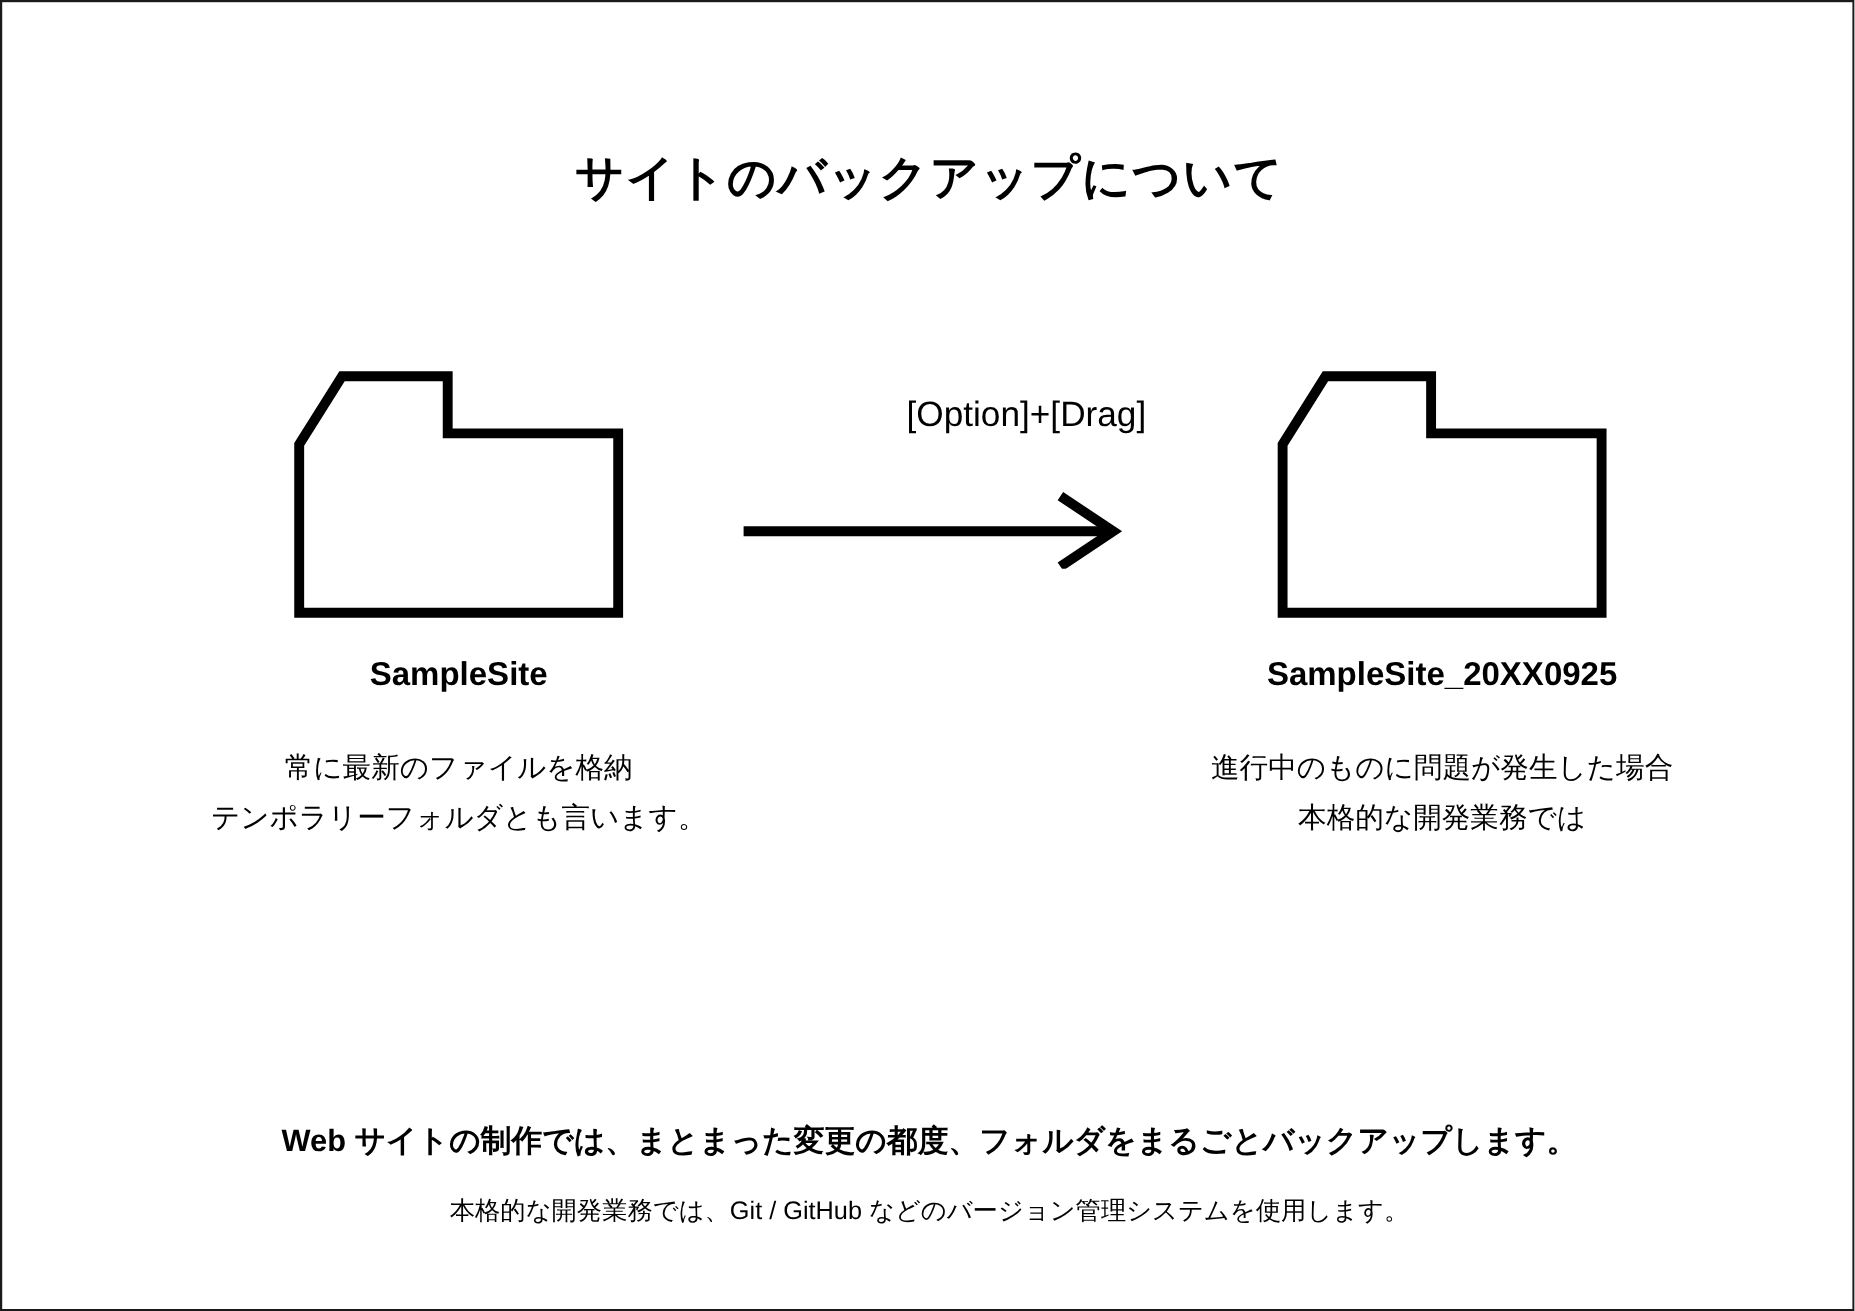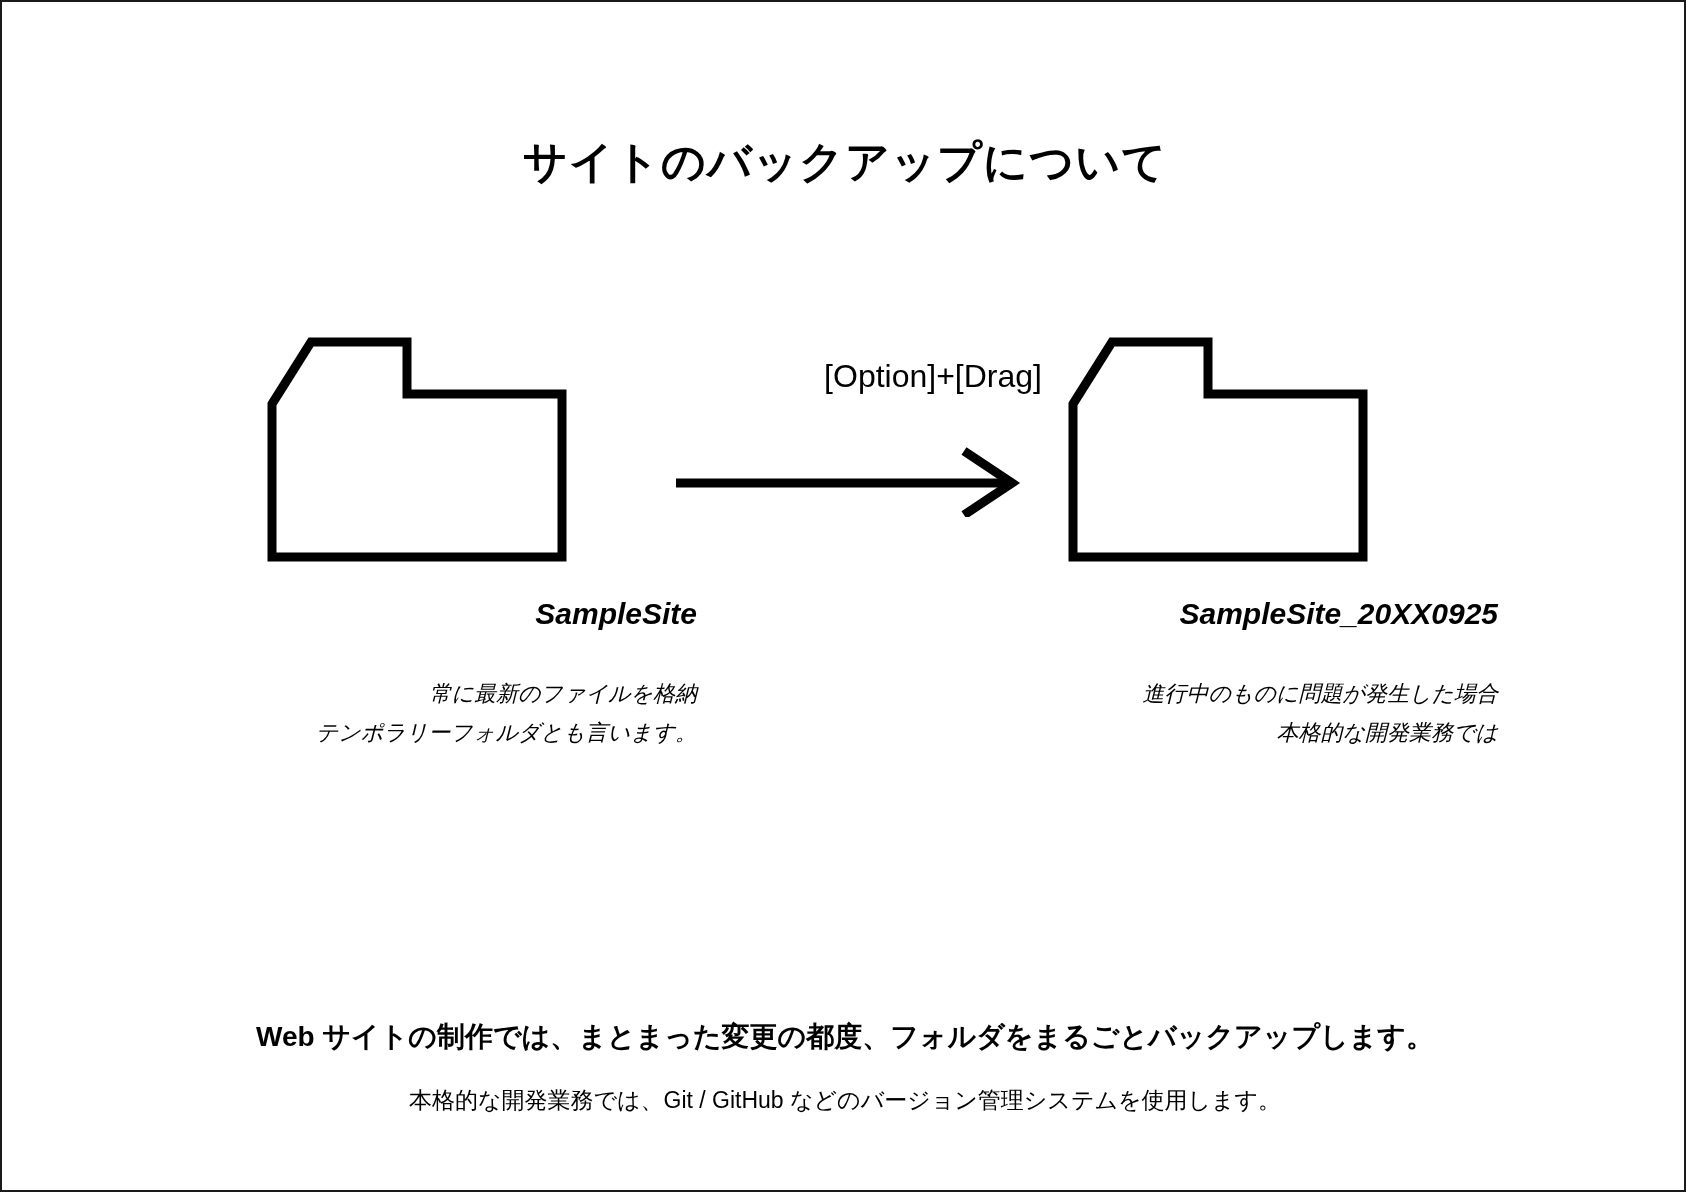--- a/index.html
+++ b/index.html
@@ -32,43 +32,42 @@
     font-weight: 700;
     letter-spacing: 1px;
     line-height: 1.2;
   }
 
   
   .folder-col {
     position: absolute;
     top: 330px;
     width: 560px;
-    text-align: right;
-    font-style: italic;
+    text-align: center;
   }
   .folder-col.left  { left: 135px; }
-  .folder-col.right { left: 936px; }
+  .folder-col.right { left: 1029px; }
 
   .folder-icon {
     display: block;
     margin: 0 auto;
     width: 300px;
     height: 232px;
   }
 
   .folder-label {
     margin-top: 30px;
     font-size: 30px;
     font-weight: 700;
     line-height: 1.3;
   }
 
   .folder-desc {
     margin-top: 42px;
-    font-size: 22px;
+    font-size: 26px;
     font-weight: 400;
     line-height: 1.75;
   }
   .folder-desc.second-block {
     margin-top: 41px;
   }
   .desc-line { display: block; white-space: nowrap; }
 
   
   .transfer {

